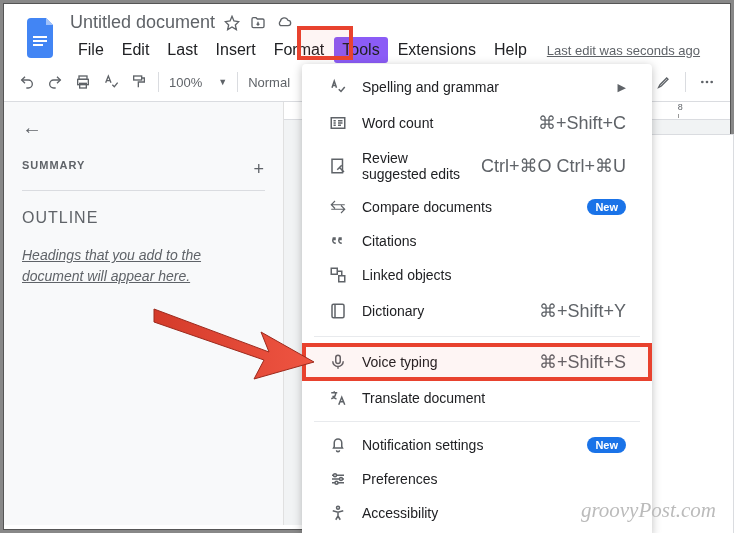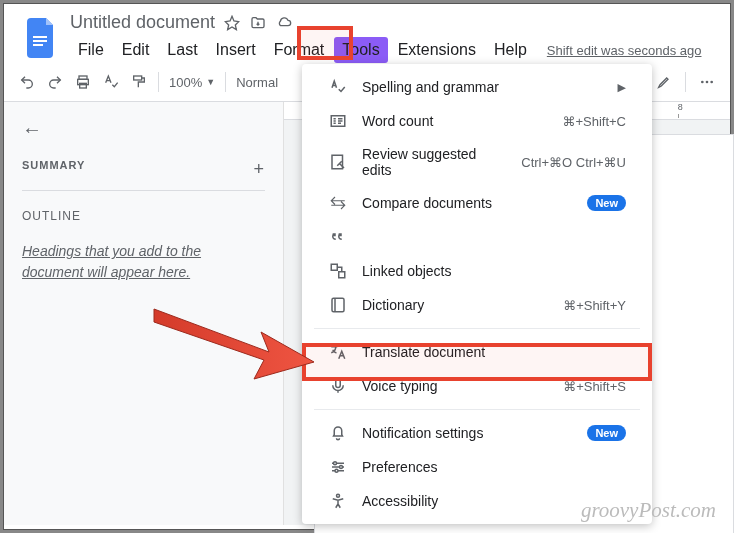--- a/index.html
+++ b/index.html
@@ -76,21 +76,21 @@
       border-bottom: 1px solid #dadce0;
       color: #5f6368;
       font-size: 13px;
     }
     .tb-btn {
       width: 26px; height: 26px;
       display:flex;align-items:center;justify-content:center;
       border-radius:3px;
     }
     .tb-sep { width:1px; height:20px; background:#dadce0; margin:0 4px;}
-    .zoom { display:flex;align-items:center;gap:4px; padding:0 4px;}
+    .zoom { display:flex;align-items:center;gap:16px; padding:0 4px;}
     .style-sel { padding: 0 4px; display:flex;align-items:center;gap:4px;}
     .tb-right { margin-left:auto; display:flex;align-items:center;gap:4px;}
     .tb-A { font-weight:bold; color:#202124; border-bottom:3px solid #d93025; padding:0 2px;}
     
     .main {
       display:flex;
       height: calc(100% - 102px);
       background: #f8f9fa;
       position: relative;
     }
@@ -98,21 +98,21 @@
       width: 280px;
       padding: 14px 18px;
       border-right: 1px solid #e0e0e0;
       background: #f8f9fa;
     }
     .back-arrow { font-size: 20px; color:#5f6368; margin-bottom: 20px;}
     .summary-row { display:flex; justify-content:space-between;
        font-size:11px; letter-spacing:1px; color:#5f6368; font-weight:bold;
        border-bottom: 1px solid #dadce0; padding-bottom: 10px; margin-bottom: 18px;}
     .plus { font-size: 18px; color:#5f6368; font-weight:normal;}
-    .outline-lbl { font-size:12px; letter-spacing:1px; color:#5f6368; margin-bottom: 18px;}
+    .outline-lbl { font-size:16px; letter-spacing:1px; color:#5f6368; margin-bottom: 18px;}
     .outline-help { font-size: 14px; font-style: italic; color:#5f6368; line-height:1.5;text-decoration:underline;}
     .ruler {
       position:absolute; top:0; left:280px; right:0; height:18px;
       background: #fff; border-bottom:1px solid #dadce0;
       font-size:9px; color:#5f6368;
       overflow:hidden;
     }
     .ruler-inner { display:flex; padding-left:80px;}
     .ruler-inner span { width:60px; text-align:left; position:relative;}
     .ruler-inner span::before { content:''; position:absolute; left:0; top:12px; width:1px; height:4px; background:#999;}
@@ -139,21 +139,21 @@
       font-size: 14px;
     }
     .dd-item {
       display:flex; align-items:center;
       padding: 8px 14px;
       gap: 14px;
       color:#202124;
     }
     .dd-item .ico { width:20px; display:flex;align-items:center;justify-content:center; color:#5f6368; }
     .dd-item .label { flex:1; }
-    .dd-item .shortcut { color:#5f6368; font-size:13px;}
+    .dd-item .shortcut { color:#5f6368; font-size:18px;}
     .dd-item .arrow { color:#5f6368; font-size:11px;}
     .dd-sep { height:1px; background:#e8eaed; margin: 6px 0;}
     .new-badge {
       background:#1a73e8; color:#fff; font-size:11px; font-weight:bold;
       padding: 2px 8px; border-radius: 8px;
     }
     
     .arrow-ann { position:absolute; z-index: 60; pointer-events:none;}
     .watermark {
       position:absolute; right: 14px; bottom: 6px;
@@ -200,21 +200,21 @@
         </div>
         <div class="menubar">
           <span class="menu-item">File</span>
           <span class="menu-item">Edit</span>
           <span class="menu-item">Last</span>
           <span class="menu-item">Insert</span>
           <span class="menu-item">Format</span>
           <span class="menu-item active">Tools</span>
           <span class="menu-item">Extensions</span>
           <span class="menu-item">Help</span>
-          <span class="last-edit">Shift edit was seconds ago</span>
+          <span class="last-edit">Last edit was seconds ago</span>
         </div>
       </div>
     </div>
   </div>
 
   <div class="toolbar">
     <div class="tb-btn">
         <svg width="16" height="16" viewBox="0 0 24 24" fill="none" stroke="#5f6368" stroke-width="2">
           <path d="M9 14l-5-5 5-5"></path>
           <path d="M4 9h10a6 6 0 0 1 0 12h-3"></path>
@@ -337,20 +337,21 @@
         </span>
       <span class="label">Compare documents</span>
       <span class="new-badge">New</span>
     </div>
     <div class="dd-item">
       <span class="ico">
           <svg width="18" height="18" viewBox="0 0 24 24" fill="#5f6368">
             <path d="M5 7h4v4H6c0 2 1 3 3 3v2c-3 0-5-2-5-5zM13 7h4v4h-3c0 2 1 3 3 3v2c-3 0-5-2-5-5z"></path>
           </svg>
         </span>
+      <span class="label">Citations</span>
     </div>
     <div class="dd-item">
       <span class="ico">
           <svg width="18" height="18" viewBox="0 0 24 24" fill="none" stroke="#5f6368" stroke-width="2">
             <rect x="3" y="3" width="8" height="8"></rect>
             <rect x="13" y="13" width="8" height="8"></rect>
             <path d="M11 7h6v6"></path>
           </svg>
         </span>
       <span class="label">Linked objects</span>
@@ -362,35 +363,35 @@
             <path d="M8 3v18"></path>
           </svg>
         </span>
       <span class="label">Dictionary</span>
       <span class="shortcut">⌘+Shift+Y</span>
     </div>
     <div class="dd-sep"></div>
     <div class="dd-item">
       <span class="ico">
           <svg width="18" height="18" viewBox="0 0 24 24" fill="none" stroke="#5f6368" stroke-width="2">
+            <rect x="9" y="3" width="6" height="11" rx="3"></rect>
+            <path d="M5 11a7 7 0 0 0 14 0M12 18v3"></path>
+          </svg>
+        </span>
+      <span class="label">Voice typing</span>
+      <span class="shortcut">⌘+Shift+S</span>
+    </div>
+    <div class="dd-item">
+      <span class="ico">
+          <svg width="18" height="18" viewBox="0 0 24 24" fill="none" stroke="#5f6368" stroke-width="2">
             <path d="M3 5h8M7 3v2M9 5c0 4-3 7-6 8M5 9c1 2 3 4 5 4"></path>
             <path d="M13 21l4-10 4 10M14 17h6"></path>
           </svg>
         </span>
       <span class="label">Translate document</span>
-    </div>
-    <div class="dd-item">
-      <span class="ico">
-          <svg width="18" height="18" viewBox="0 0 24 24" fill="none" stroke="#5f6368" stroke-width="2">
-            <rect x="9" y="3" width="6" height="11" rx="3"></rect>
-            <path d="M5 11a7 7 0 0 0 14 0M12 18v3"></path>
-          </svg>
-        </span>
-      <span class="label">Voice typing</span>
-      <span class="shortcut">⌘+Shift+S</span>
     </div>
     <div class="dd-sep"></div>
     <div class="dd-item">
       <span class="ico">
           <svg width="18" height="18" viewBox="0 0 24 24" fill="none" stroke="#5f6368" stroke-width="2">
             <path d="M18 16H6l1-2V9a5 5 0 0 1 10 0v5z"></path>
             <path d="M10 19a2 2 0 0 0 4 0"></path>
           </svg>
         </span>
       <span class="label">Notification settings</span>

